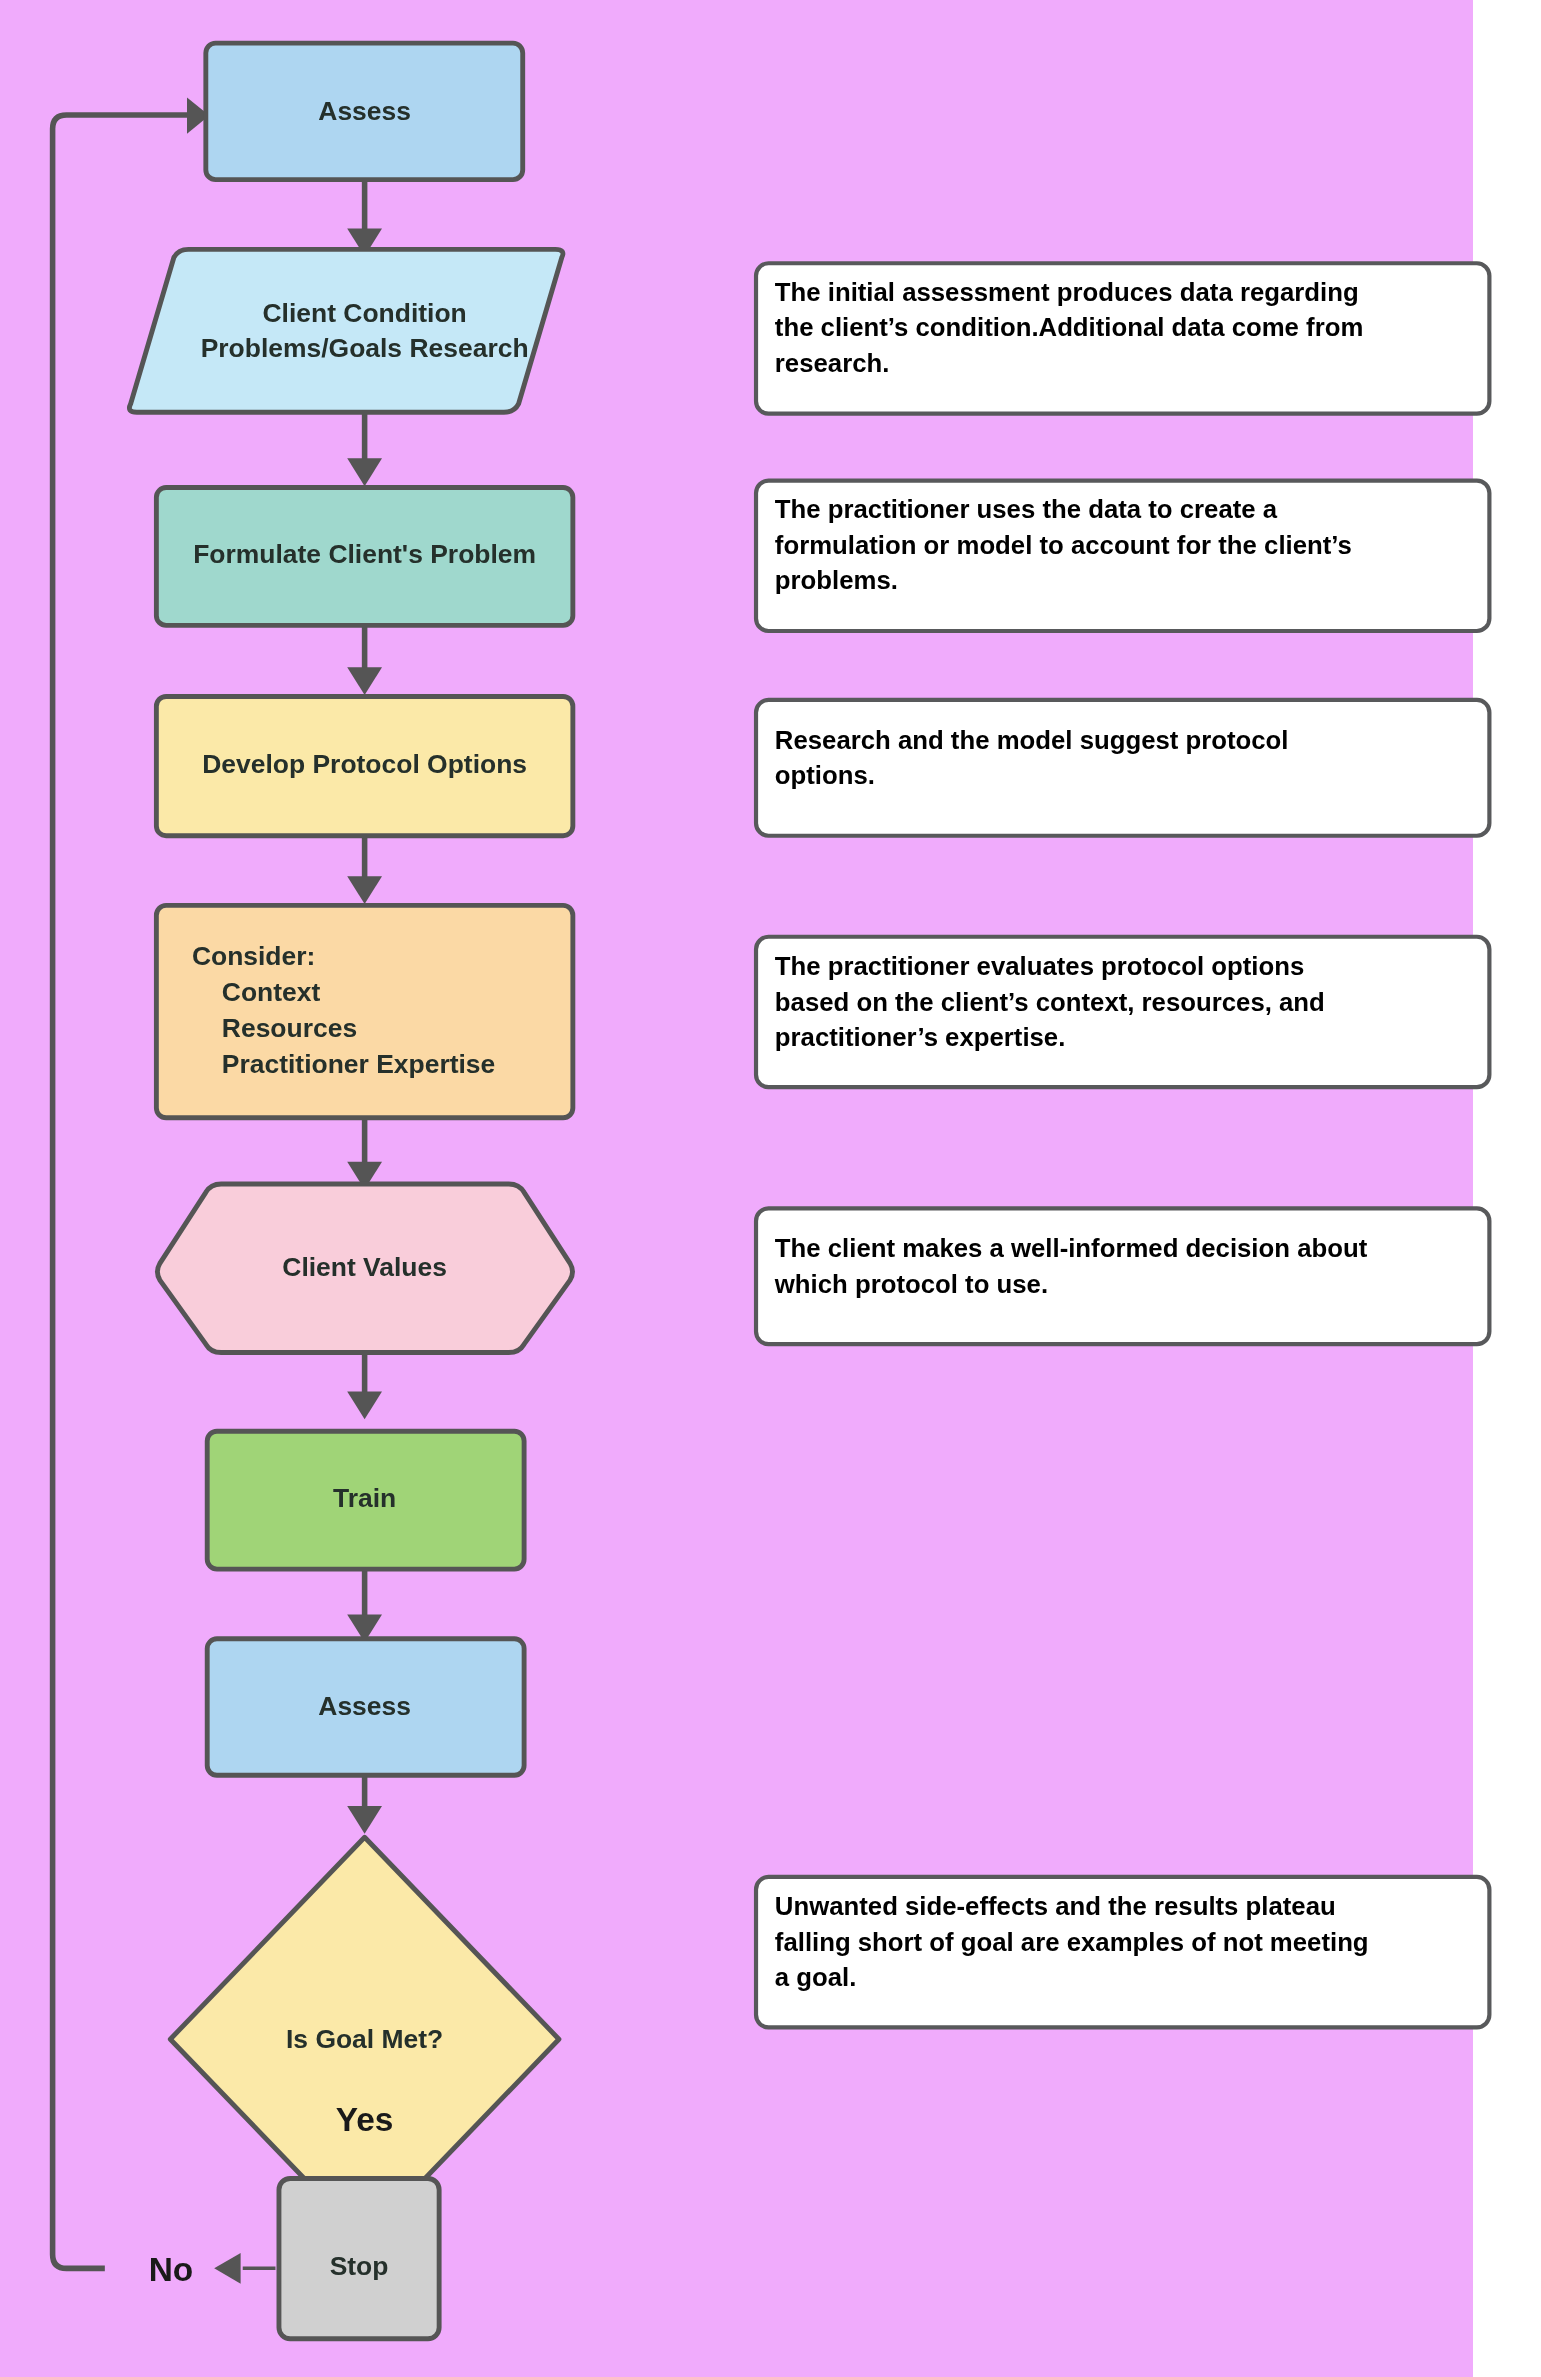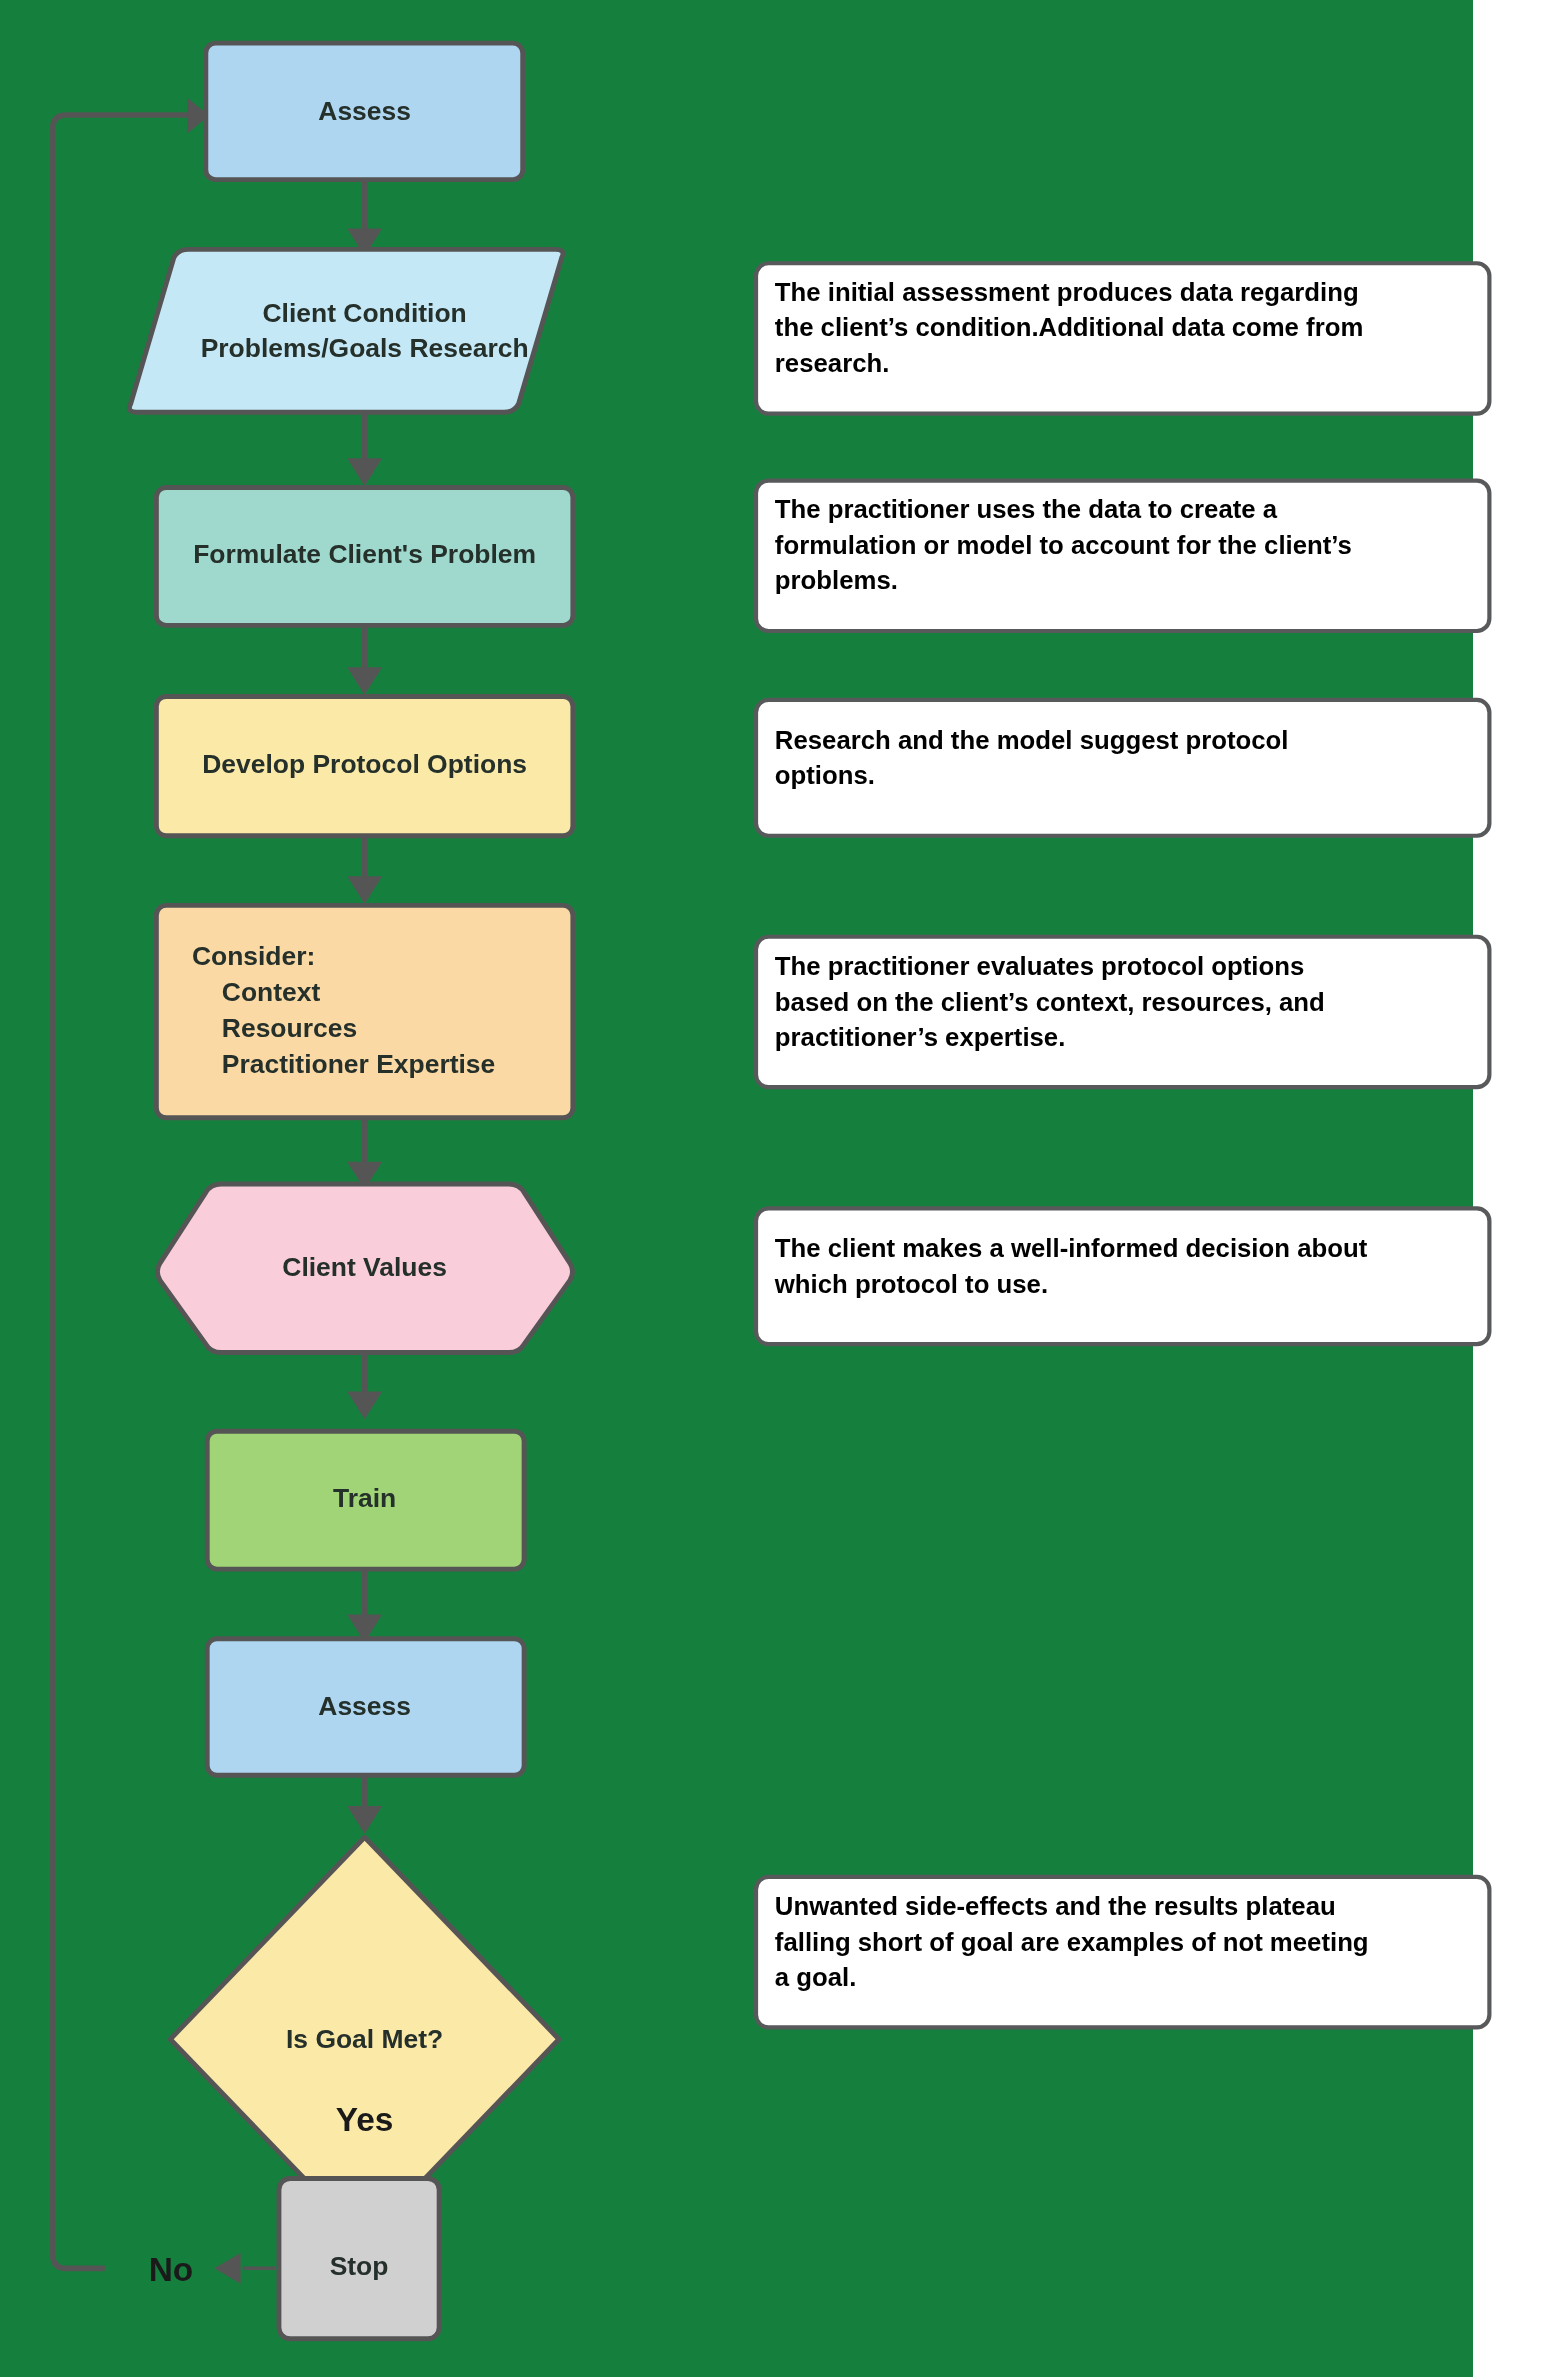--- a/index.html
+++ b/index.html
@@ -10,21 +10,21 @@
   body {
     width: 1542px;
     height: 2377px;
     font-family: "Liberation Sans", sans-serif;
     overflow: hidden;
   }
   #stage {
     position: relative;
     width: 1473px;
     height: 2377px;
-    background: #15803d;
+    background: #f0abfc;
   }
   svg.flow {
     position: absolute;
     top: 0;
     left: 0;
     width: 1542px;
     height: 2377px;
   }
   .nodeShape {
     stroke: #555555;

